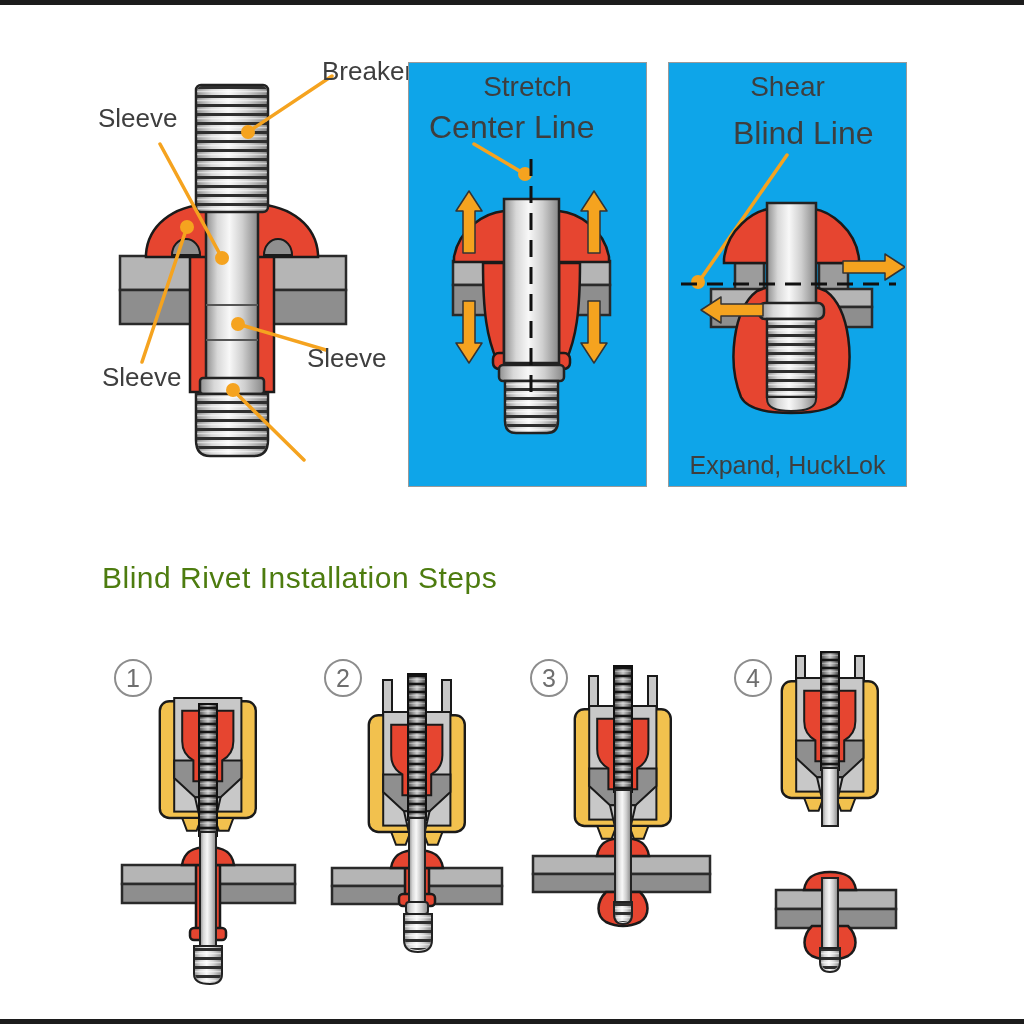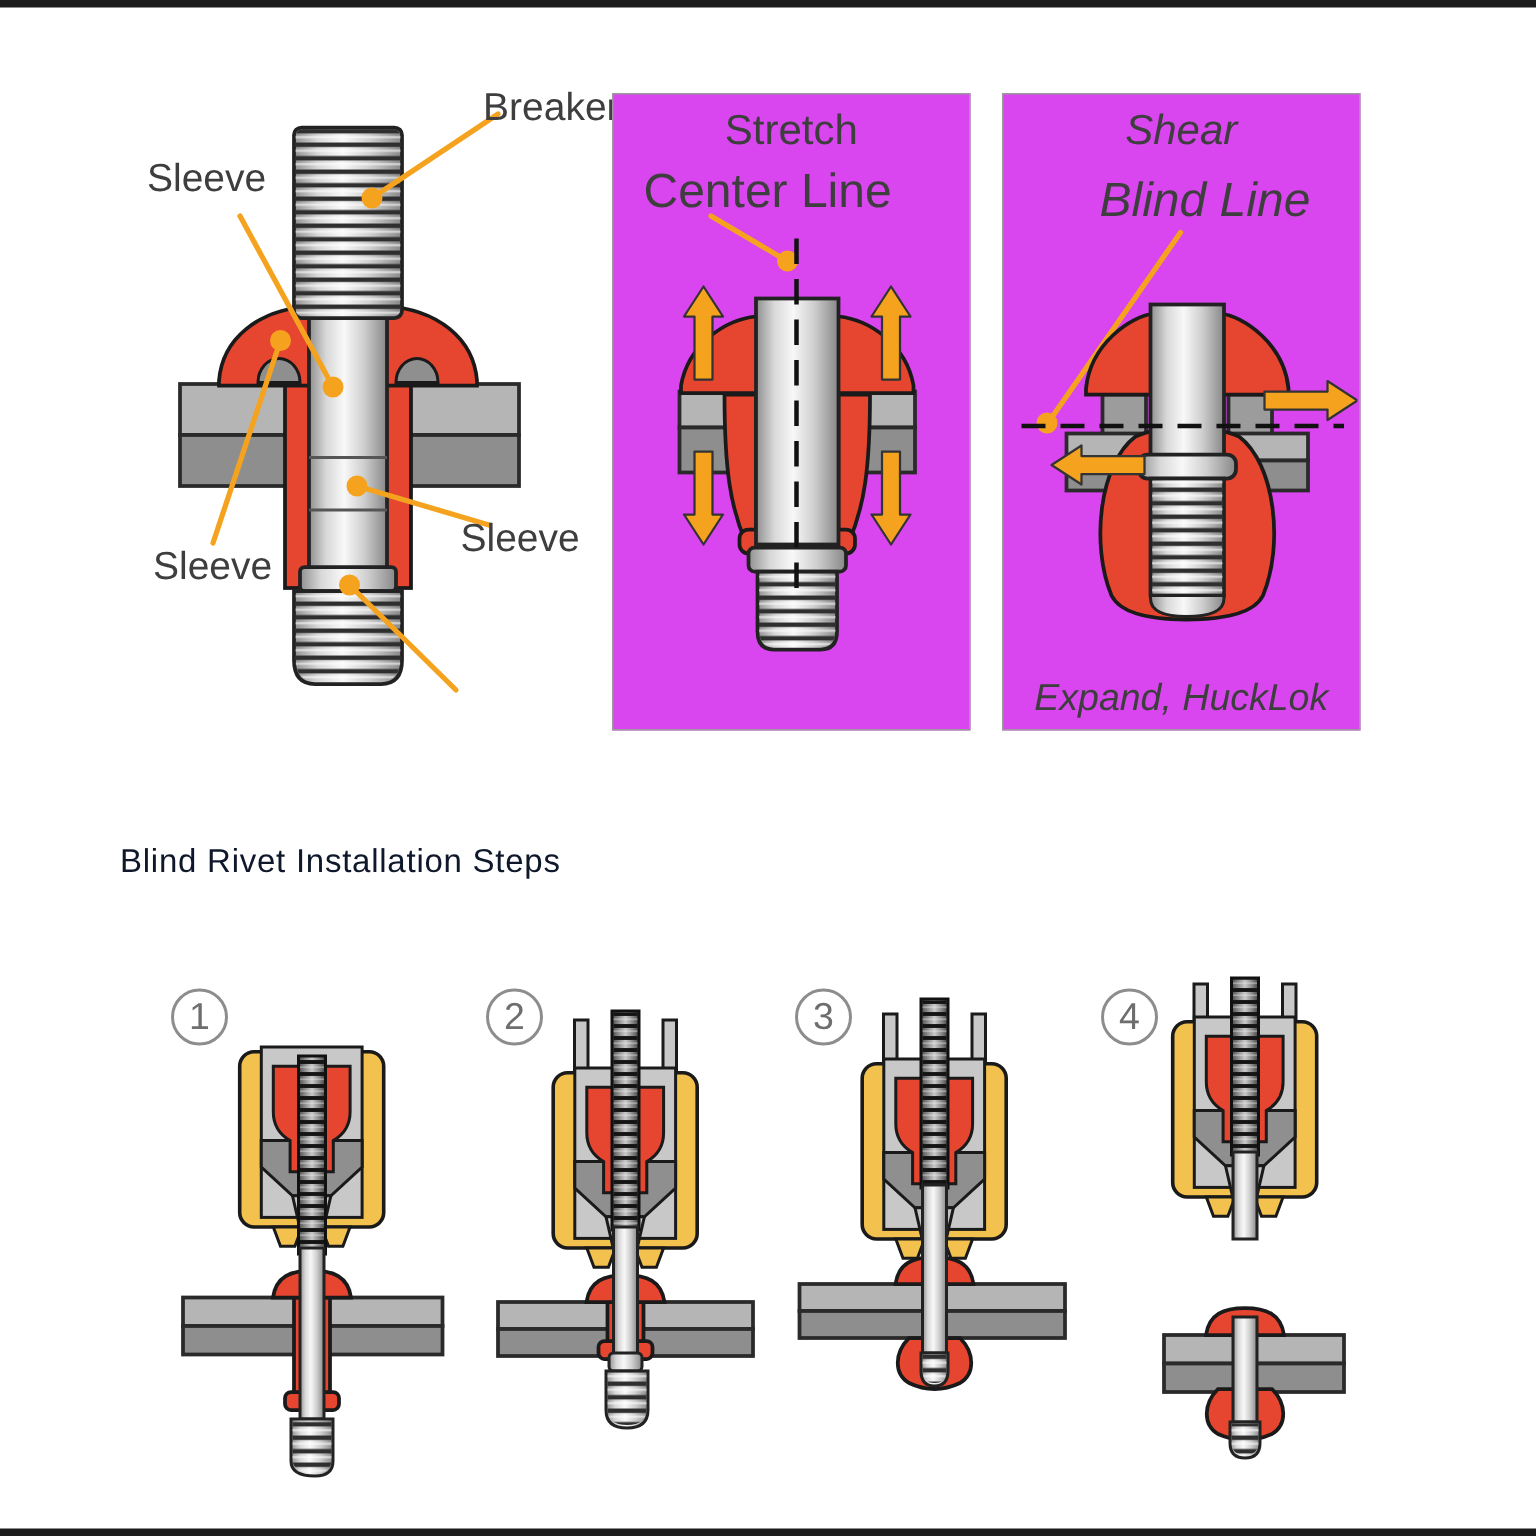--- a/index.html
+++ b/index.html
@@ -1,26 +1,26 @@
 <!DOCTYPE html>
 <html><head>
 <meta charset="utf-8">
 <style>
   html,body{margin:0;padding:0;background:#fff;}
   #canvas{position:relative;width:1024px;height:1024px;background:#ffffff;overflow:hidden;
           font-family:"Liberation Sans",sans-serif;color:#3e3e3e;}
   .edgebar{position:absolute;left:0;width:1024px;height:5px;background:#1c1c1c;}
   .abs{position:absolute;}
   .lbl{position:absolute;font-size:26px;color:#3e3e3e;white-space:nowrap;}
-  .panel{position:absolute;width:239px;height:425px;border:1.5px solid #9a9a9a;background:#d946ef;box-sizing:border-box;}
+  .panel{position:absolute;width:239px;height:425px;border:1.5px solid #9a9a9a;background:#0ea5e9;box-sizing:border-box;}
   .panel-title{position:absolute;left:0;top:8px;width:100%;text-align:center;font-size:28px;color:#3e3e3e;}
   .panel-annot{position:absolute;font-size:32px;color:#3e3e3e;white-space:nowrap;}
   .panel-caption{position:absolute;left:0;top:388px;width:100%;text-align:center;font-size:25px;color:#3e3e3e;}
   .panel-art{position:absolute;left:0;top:0;}
-  #heading{position:absolute;left:80px;top:561px;font-size:22px;color:#0f172a;letter-spacing:0.5px;}
+  #heading{position:absolute;left:102px;top:561px;font-size:30px;color:#4d7c0f;letter-spacing:0.5px;}
   .step{position:absolute;top:650px;height:345px;}
   .step-num{position:absolute;left:12px;top:9px;width:38px;height:38px;border:2.5px solid #8d8d8d;
             border-radius:50%;display:flex;align-items:center;justify-content:center;
             font-size:25px;color:#6e6e6e;box-sizing:border-box;background:#fff;}
   svg{display:block;}
 </style>
 </head>
 <body>
 
 <div id="canvas">
@@ -135,21 +135,21 @@
       <use href="#arr" transform="translate(185,128)"></use>
       <use href="#arr" transform="translate(60,300) rotate(180)"></use>
       <use href="#arr" transform="translate(185,300) rotate(180)"></use>
 
       <line x1="122" y1="96" x2="122" y2="332" stroke="#111" stroke-width="3" stroke-dasharray="17 10"></line>
     </svg>
     <div class="panel-title">Stretch</div>
     <div class="panel-annot" style="left:20px;top:46px;">Center Line</div>
   </div>
 
-  <div class="panel" style="left:668px;top:62px;font-style:italic;">
+  <div class="panel" style="left:668px;top:62px;">
     <svg class="panel-art" width="236" height="422" viewBox="0 0 236 422">
 
       <line x1="118" y1="92" x2="31" y2="217" stroke="#f5a31f" stroke-width="3.5" stroke-linecap="round"></line>
       <circle cx="29" cy="219" r="7" fill="#f5a31f"></circle>
 
       <rect x="66" y="200" width="29" height="28" fill="#9c9c9c" stroke="#2a2a2a" stroke-width="2.5"></rect>
       <rect x="150" y="200" width="29" height="28" fill="#9c9c9c" stroke="#2a2a2a" stroke-width="2.5"></rect>
 
       <rect x="42" y="226" width="53" height="18" fill="#b5b5b5" stroke="#2a2a2a" stroke-width="2.5"></rect>
       <rect x="42" y="244" width="53" height="20" fill="#8e8e8e" stroke="#2a2a2a" stroke-width="2.5"></rect>

